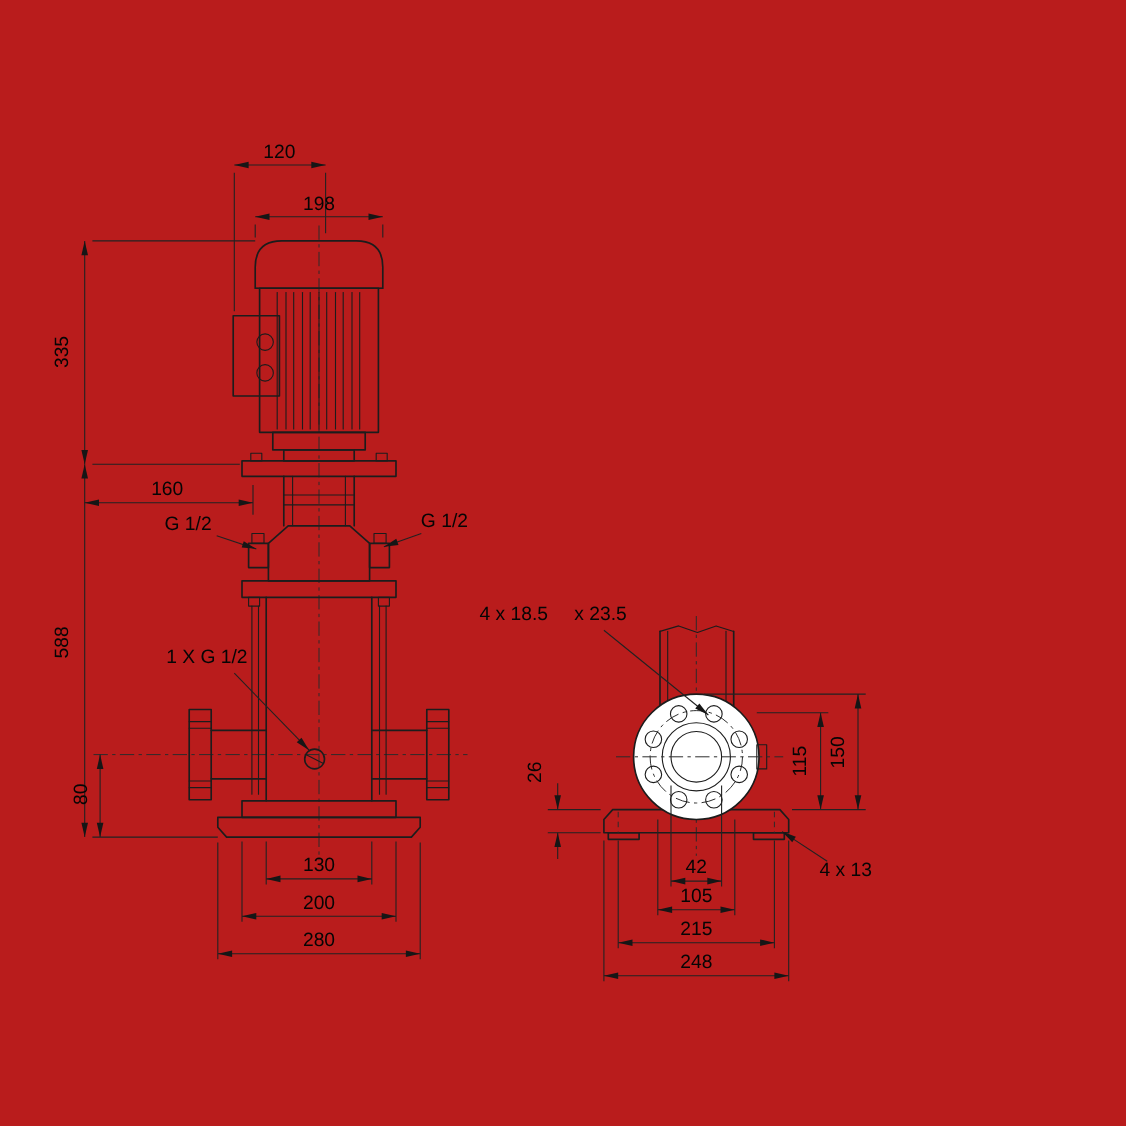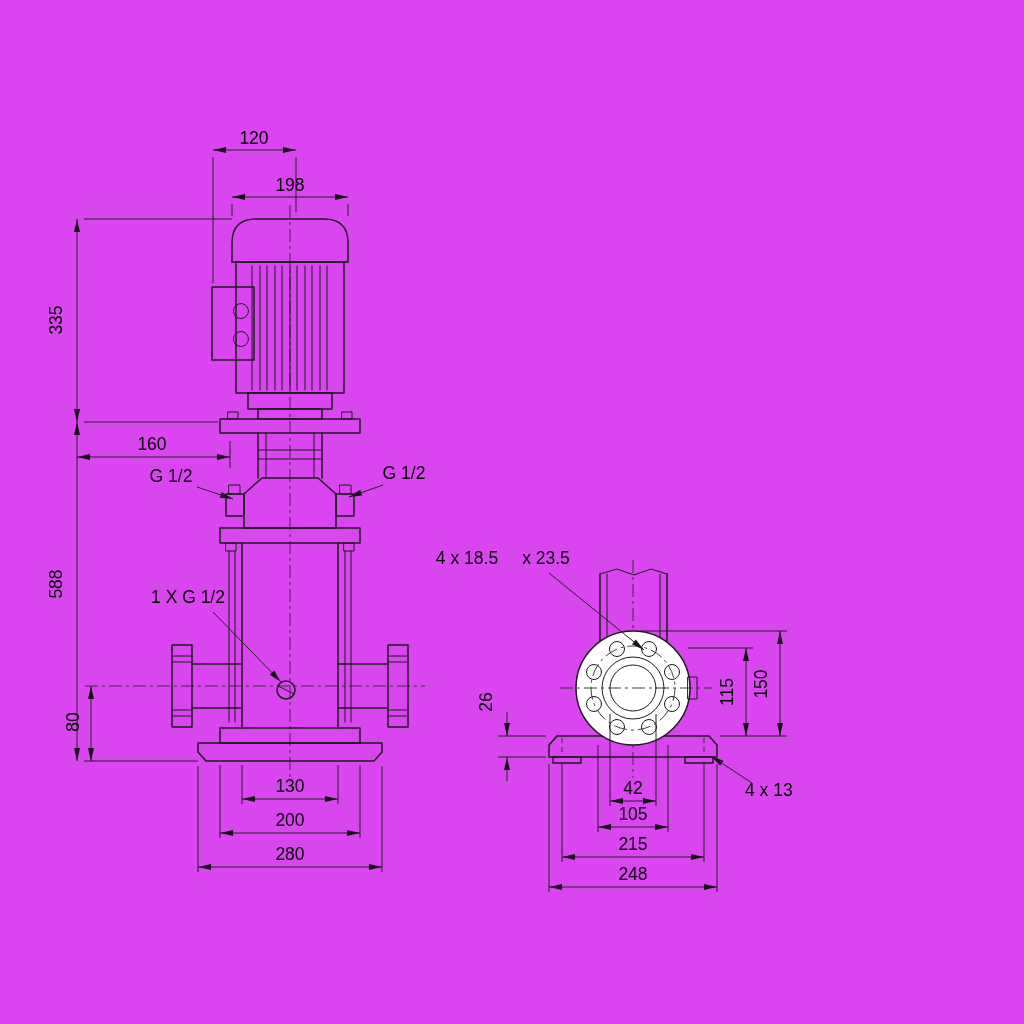--- a/index.html
+++ b/index.html
@@ -1,16 +1,16 @@
 <!DOCTYPE html>
 <html><head>
 <meta charset="utf-8">
 <style>
   html,body{margin:0;padding:0;background:#ffffff}
-  .canvas{width:1024px;height:1024px;background:#d946ef;position:relative;font-family:"Liberation Sans",sans-serif;overflow:hidden}
+  .canvas{width:1024px;height:1024px;background:#b91c1c;position:relative;font-family:"Liberation Sans",sans-serif;overflow:hidden}
   svg{display:block}
   .o{fill:none;stroke:#1c1c1c;stroke-width:1.5;stroke-linejoin:round;stroke-linecap:round}
   .t{fill:none;stroke:#1c1c1c;stroke-width:1;stroke-linejoin:round;stroke-linecap:round}
   .d{fill:none;stroke:#222222;stroke-width:1}
   .cl{fill:none;stroke:#2a2a2a;stroke-width:0.9;stroke-dasharray:13 4 3 4}
   .hd{fill:none;stroke:#2a2a2a;stroke-width:0.9;stroke-dasharray:5 4}
   .wh{fill:#ffffff;stroke:#1c1c1c;stroke-width:1.5}
   text{font-family:"Liberation Sans",sans-serif;font-size:17.5px;fill:#050505}
   .mid{text-anchor:middle}
 </style>

